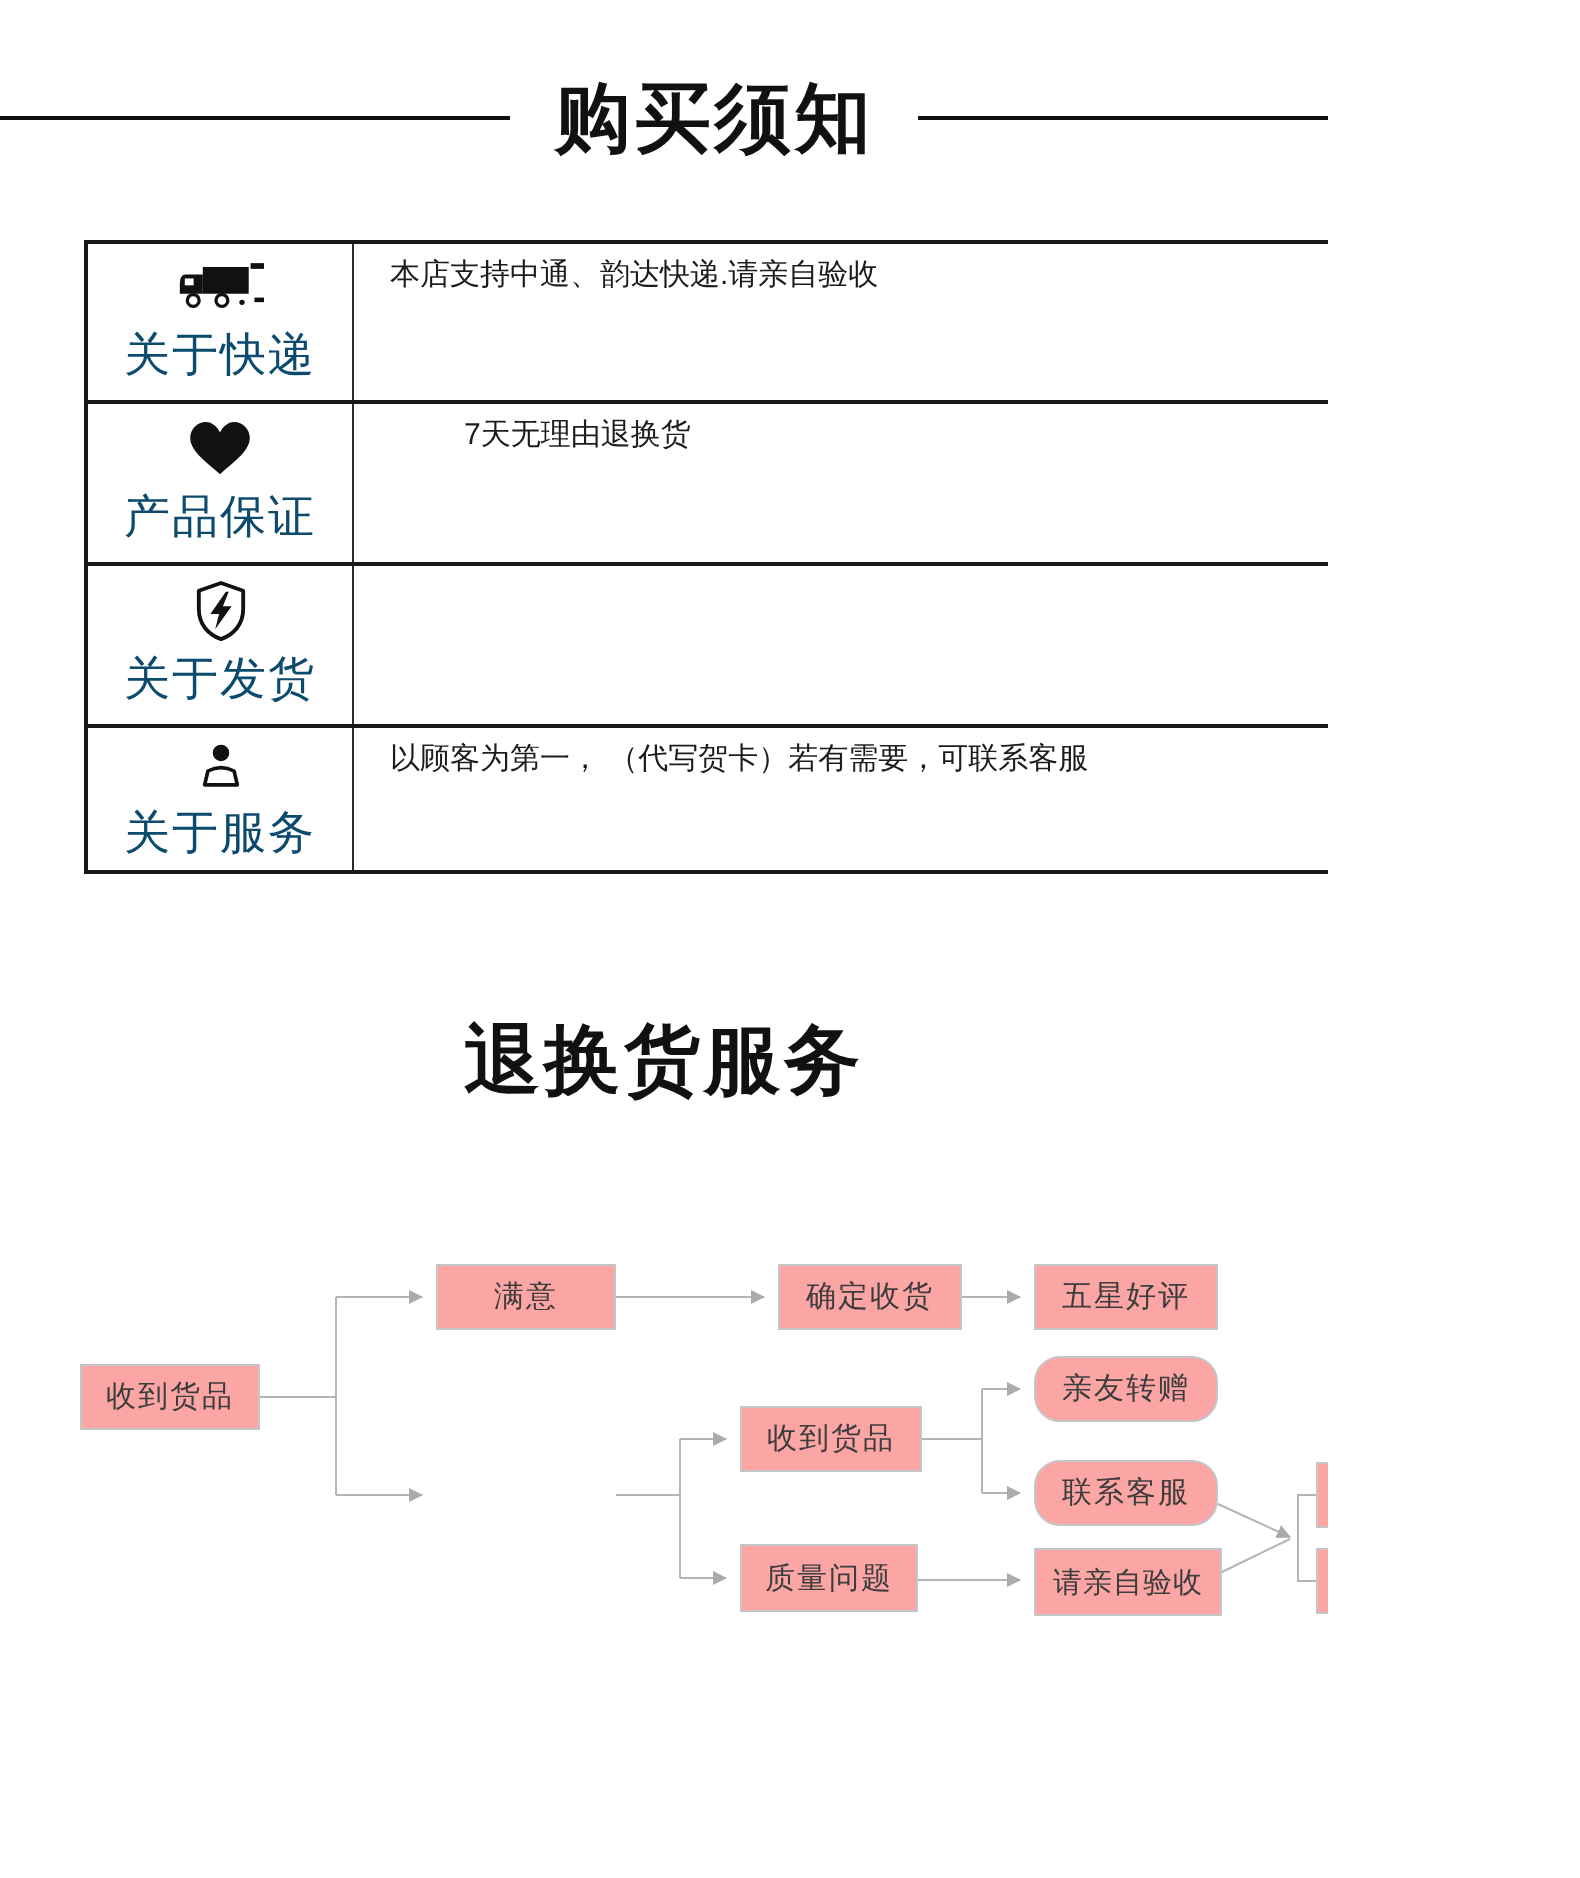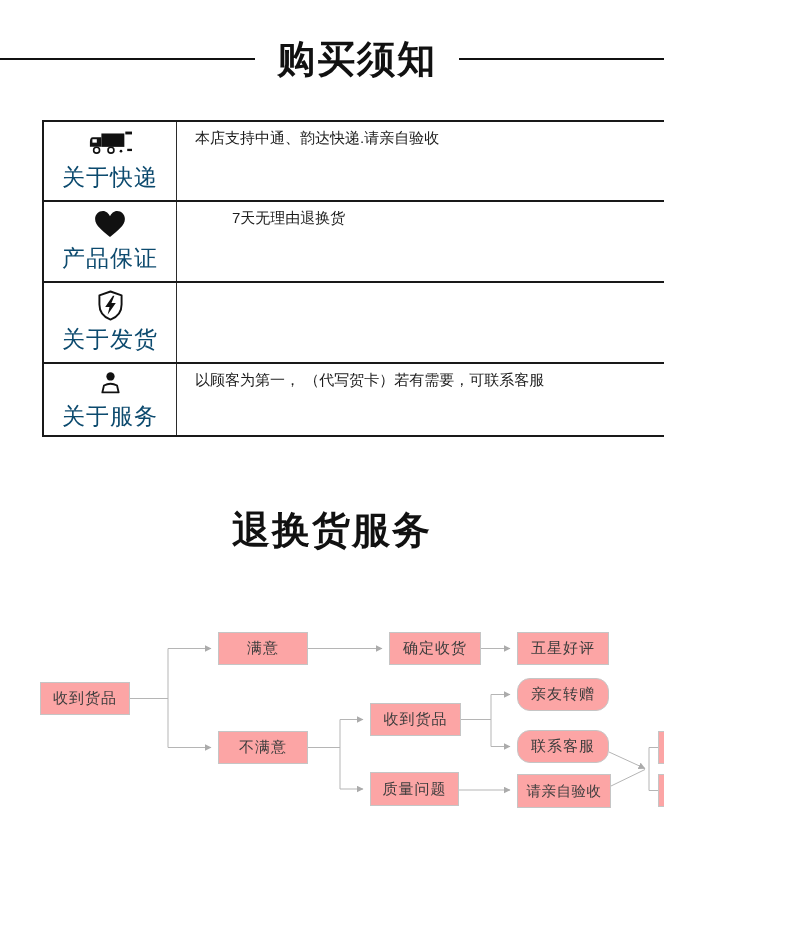--- a/index.html
+++ b/index.html
@@ -164,21 +164,20 @@
         <path d="M609,152 L645,168.5" marker-end="url(#arw)"></path>
         <path d="M611,186 L645,169.5"></path>
         <path d="M658,147.5 H649 V190.5 H658"></path>
       </g>
     </svg>
 
     <div class="flow-box" style="left:40px;  top:82px;  width:90px; height:33px;">收到货品</div>
     <div class="flow-box" style="left:218px; top:32px;  width:90px; height:33px;">满意</div>
     <div class="flow-box" style="left:389px; top:32px;  width:92px; height:33px;">确定收货</div>
     <div class="flow-box" style="left:517px; top:32px;  width:92px; height:33px;">五星好评</div>
-    <div class="flow-box" style="left:218px; top:131px; width:90px; height:33px;">不满意</div>
     <div class="flow-box" style="left:370px; top:103px; width:91px; height:33px;">收到货品</div>
     <div class="flow-box" style="left:517px; top:78px;  width:92px; height:33px;border-radius:13px;">亲友转赠</div>
     <div class="flow-box" style="left:517px; top:130px; width:92px; height:33px;border-radius:13px;">联系客服</div>
     <div class="flow-box" style="left:370px; top:172px; width:89px; height:34px;">质量问题</div>
     <div class="flow-box wide" style="left:517px; top:174px; width:94px; height:34px;">请亲自验收</div>
     <div class="flow-box" style="left:658px; top:131px; width:94px; height:33px;">换货</div>
     <div class="flow-box" style="left:658px; top:174px; width:94px; height:33px;">退货</div>
   </div>
 
 </div>

